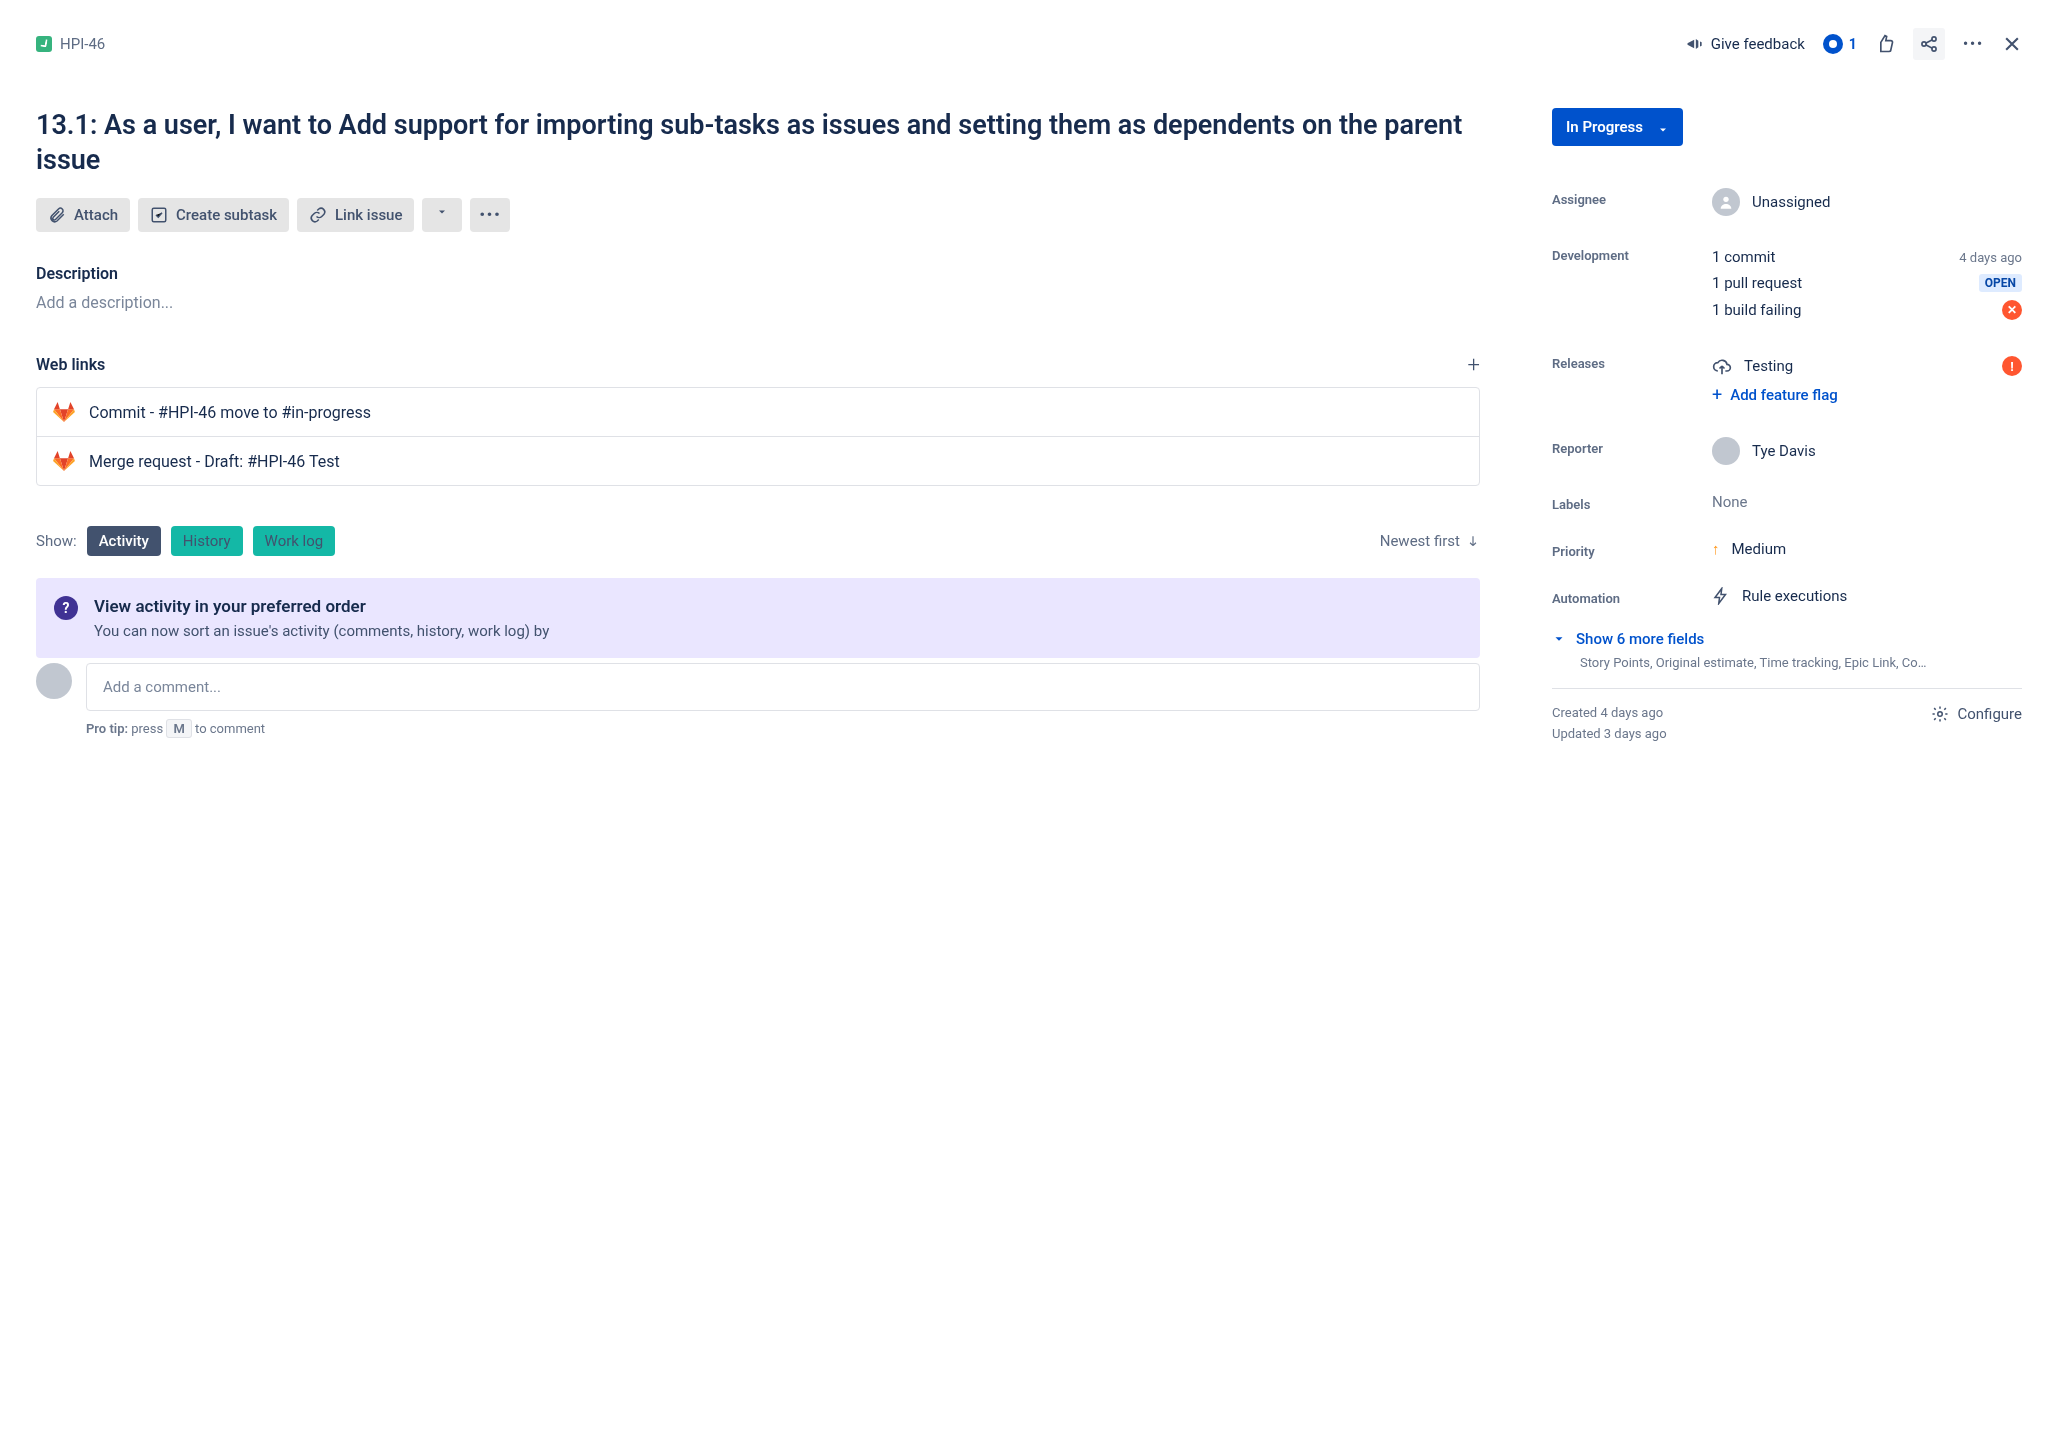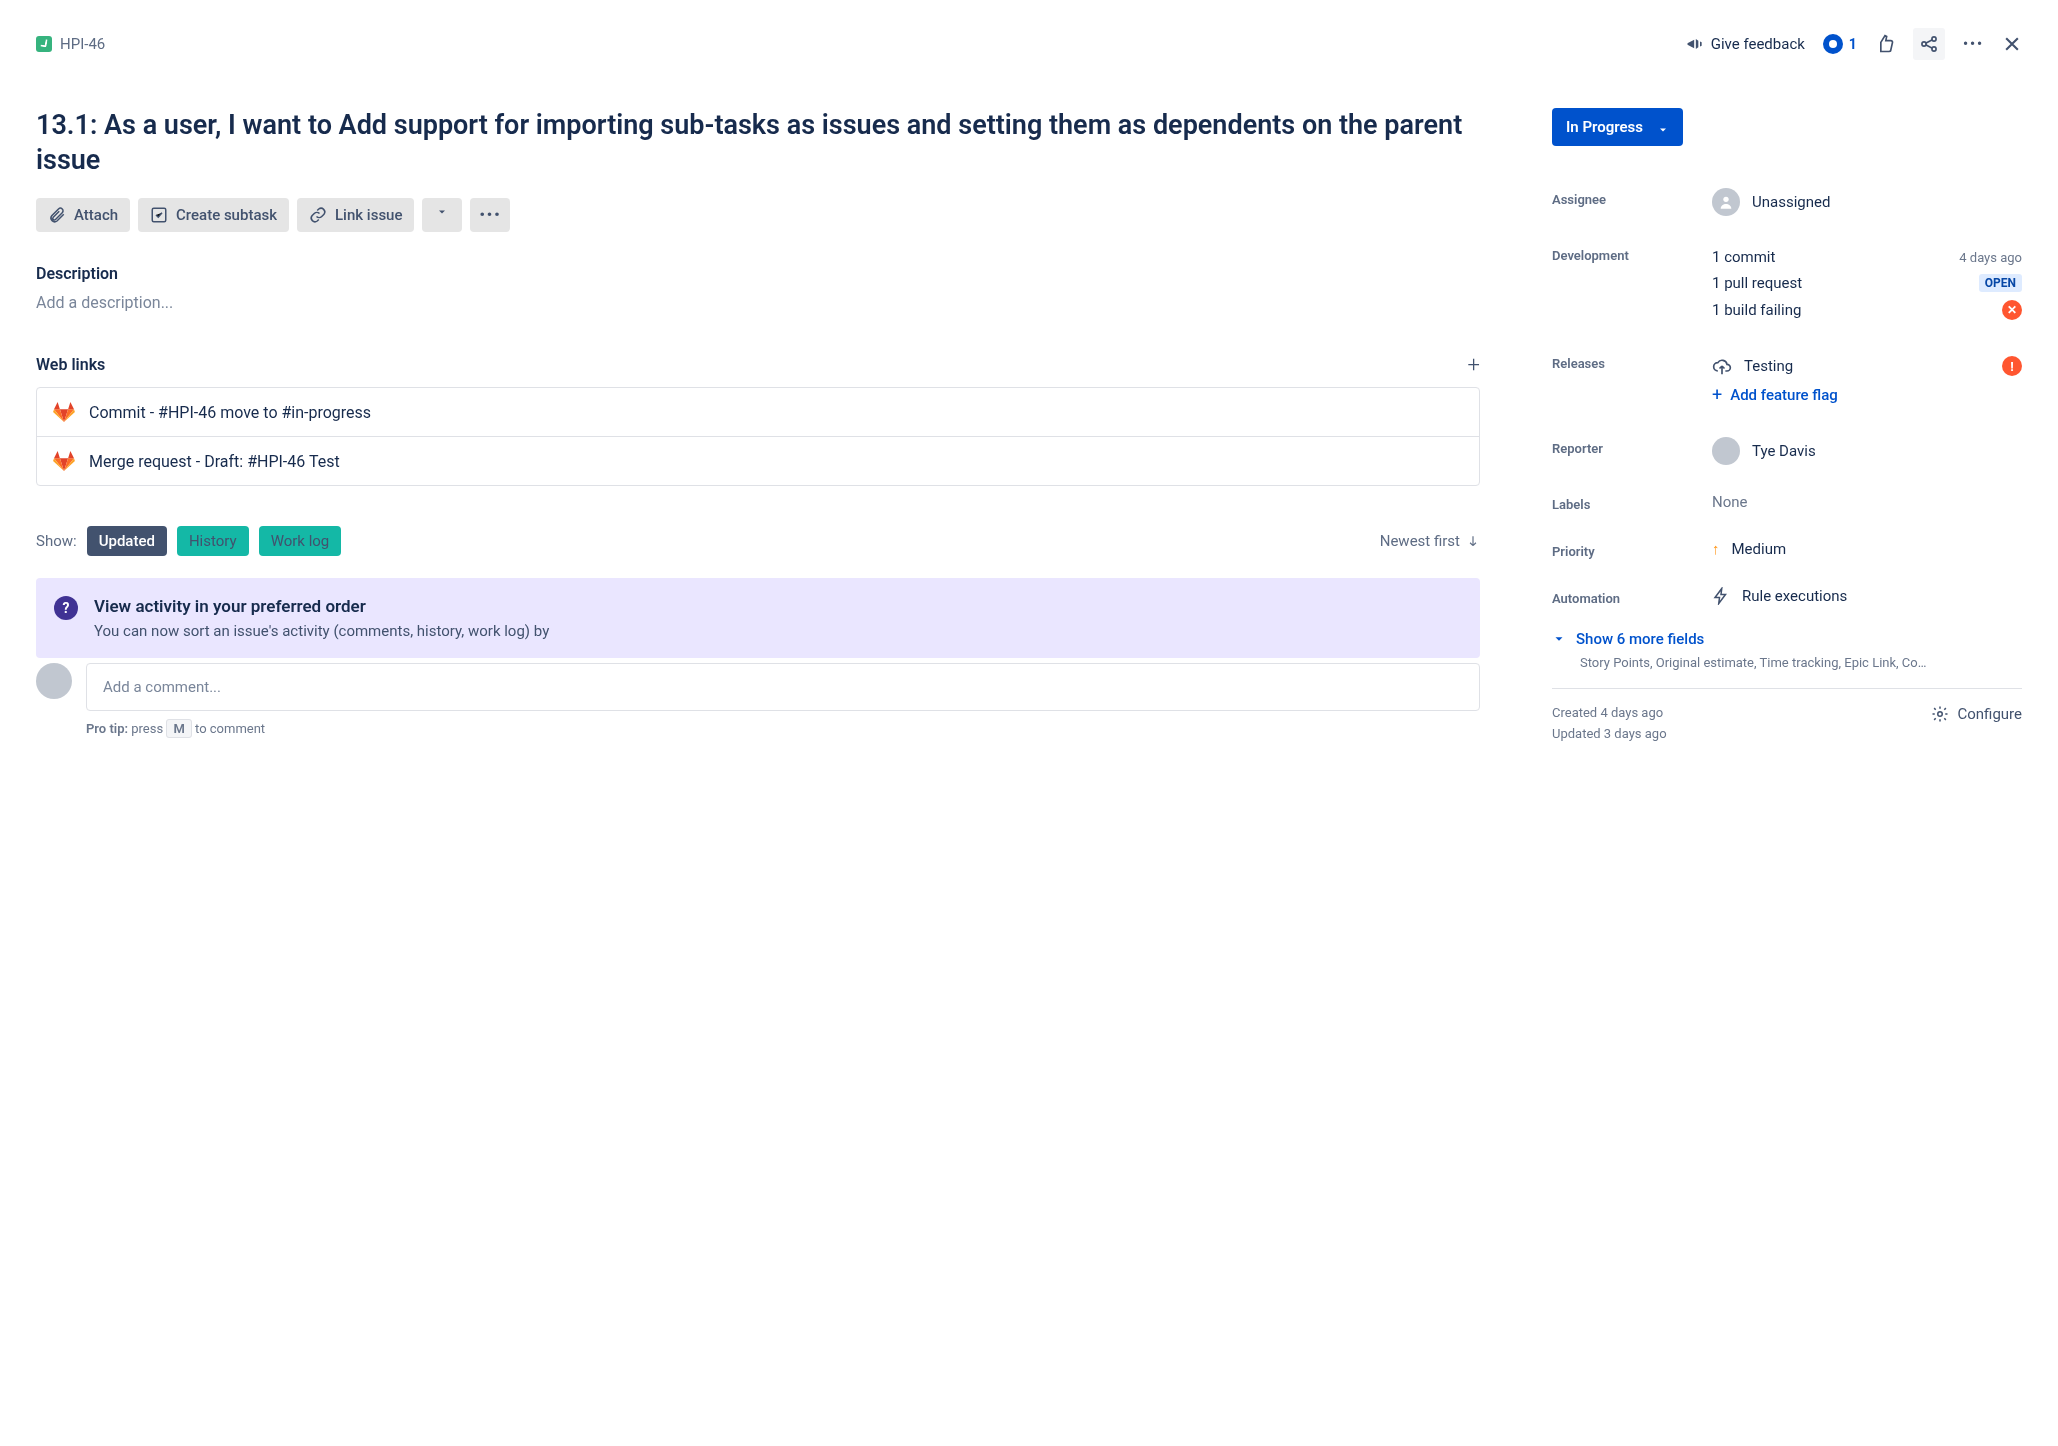--- a/index.html
+++ b/index.html
@@ -210,21 +210,21 @@
             <path fill="#E24329" d="M23 8h-6.5L19 0l4 8z"></path>
           </svg>
         <span>Merge request - Draft: #HPI-46 Test</span>
       </div>
     </div>
 
     <div class="activity">
       <div class="activity-row">
         <div class="show-row">
           <span class="show-label">Show:</span>
-          <span class="tab selected">Updated</span>
+          <span class="tab selected">Activity</span>
           <span class="tab">History</span>
           <span class="tab">Work log</span>
         </div>
         <span class="sort">
           <span>Newest first</span>
           <svg width="14" height="14" viewBox="0 0 24 24">
               <path stroke="#5E6C84" stroke-width="2" fill="none" d="M12 4v16m0 0l-5-5m5 5l5-5"></path>
             </svg>
         </span>
       </div>

